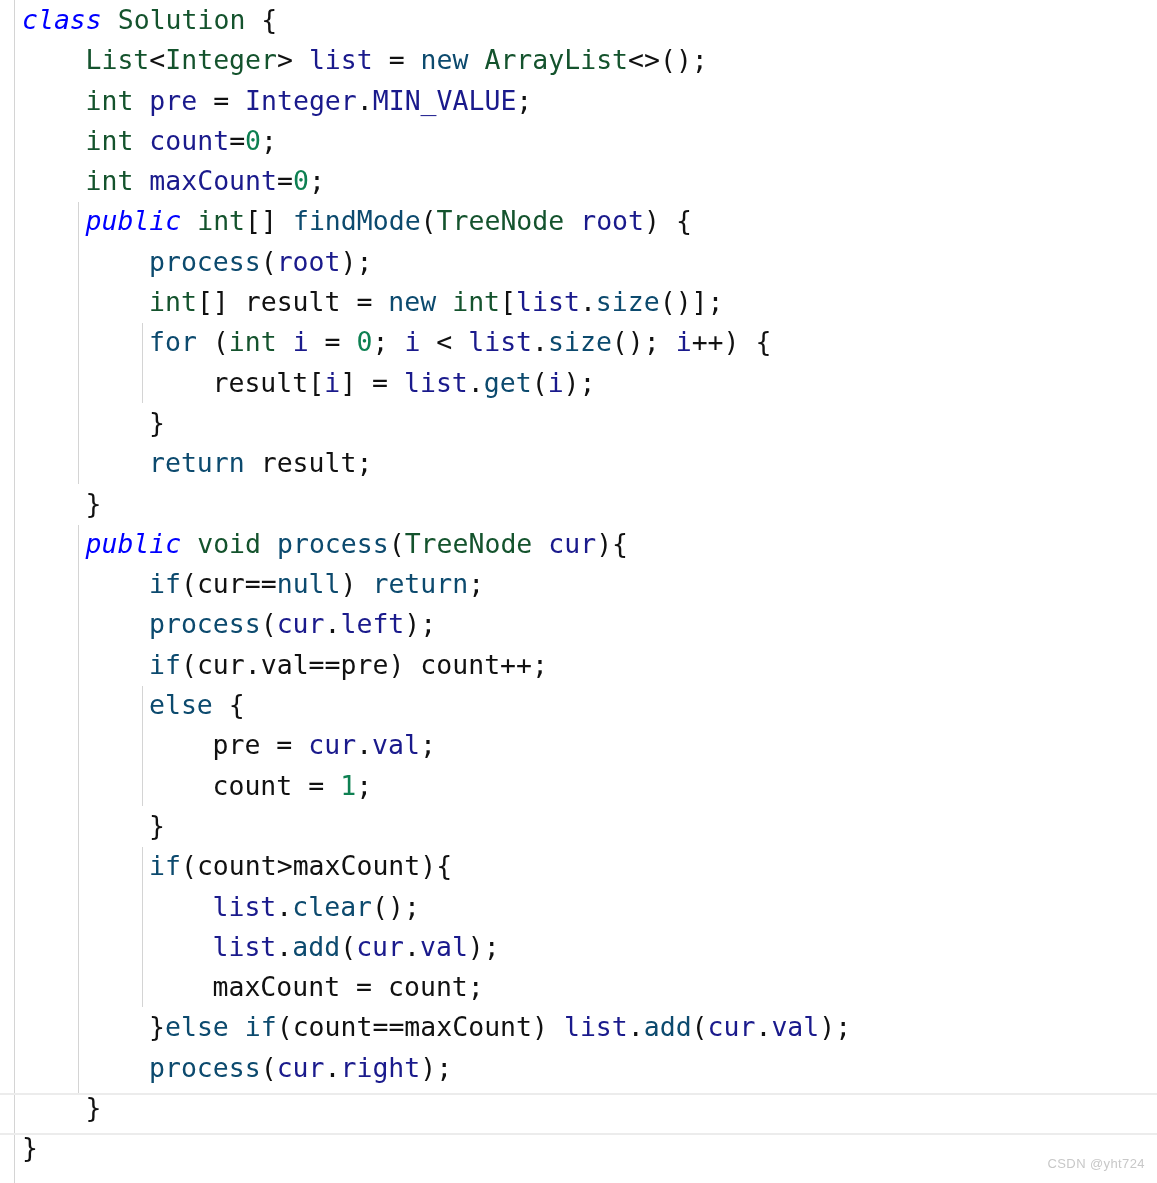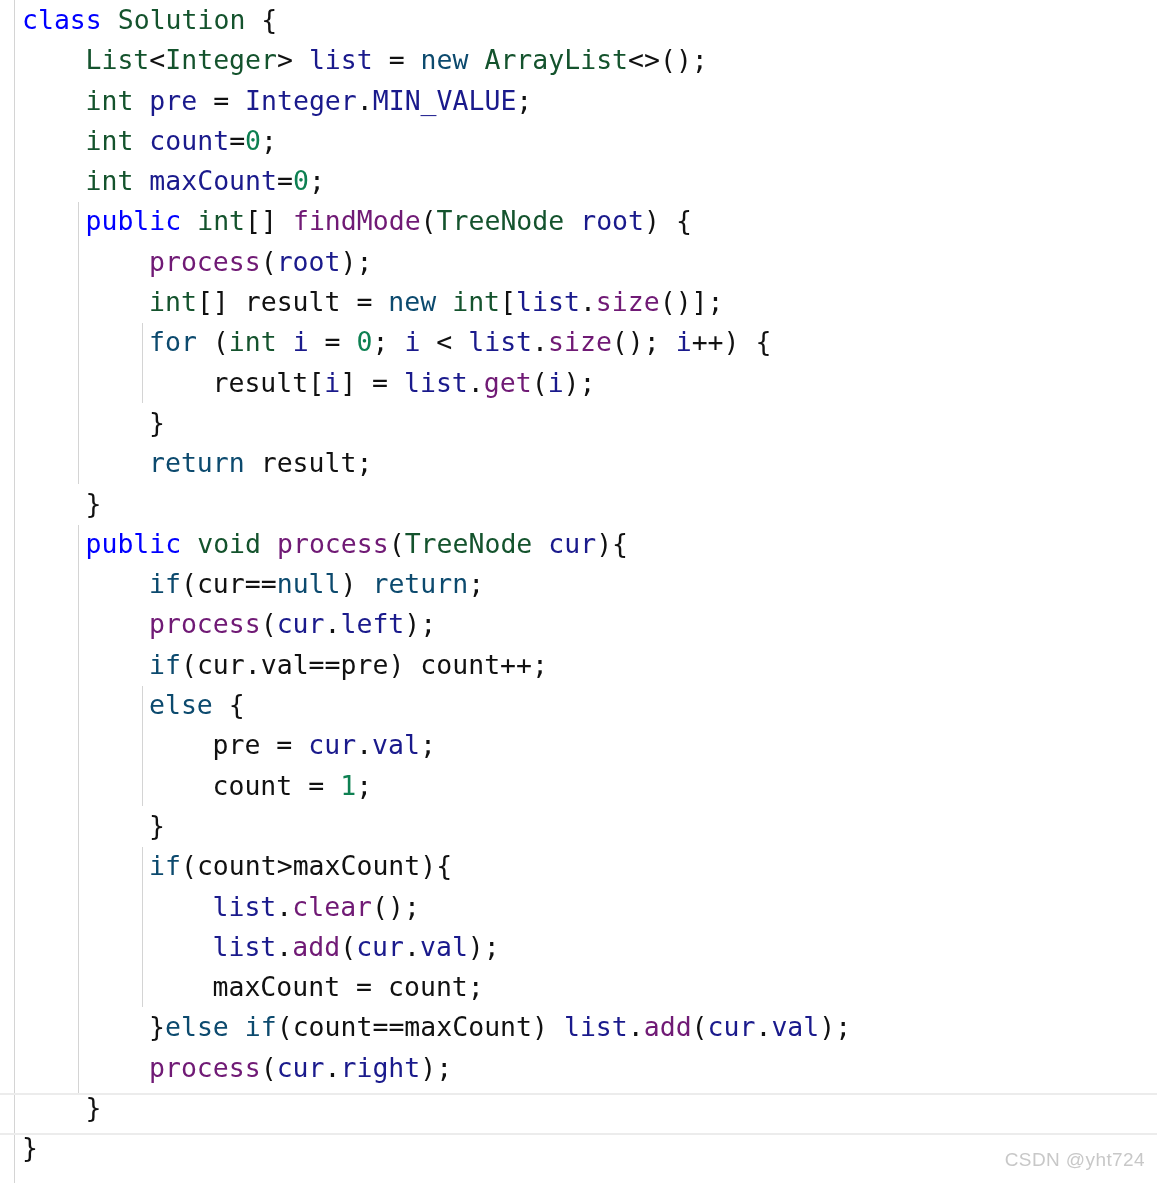--- a/index.html
+++ b/index.html
@@ -60,35 +60,35 @@
   
   .hsep {
     position: absolute;
     left: 0;
     width: 1157px;
     height: 2px;
     background: #ececec;
   }
 
   
-  .kw      { color: #0000ff; }               
+  .kw      { color: #0000ff; font-style: italic; }               
   .kwm     { color: #0c4a6e; }               
   .type    { color: #14532d; }               
-  .fn      { color: #701a75; }               
+  .fn      { color: #0c4a6e; }               
   .var     { color: #1a1a8c; }               
   .num     { color: #0e8052; }               
   .punc    { color: #111111; }               
 
   
   .watermark {
     position: absolute;
     right: 12px;
     bottom: 12px;
     font-family: "Liberation Sans", sans-serif;
-    font-size: 19px;
+    font-size: 13px;
     color: #c8c8c8;
     letter-spacing: 0.4px;
     user-select: none;
   }
 </style>
 </head>
 <body>
 
 <div id="editor">
 

